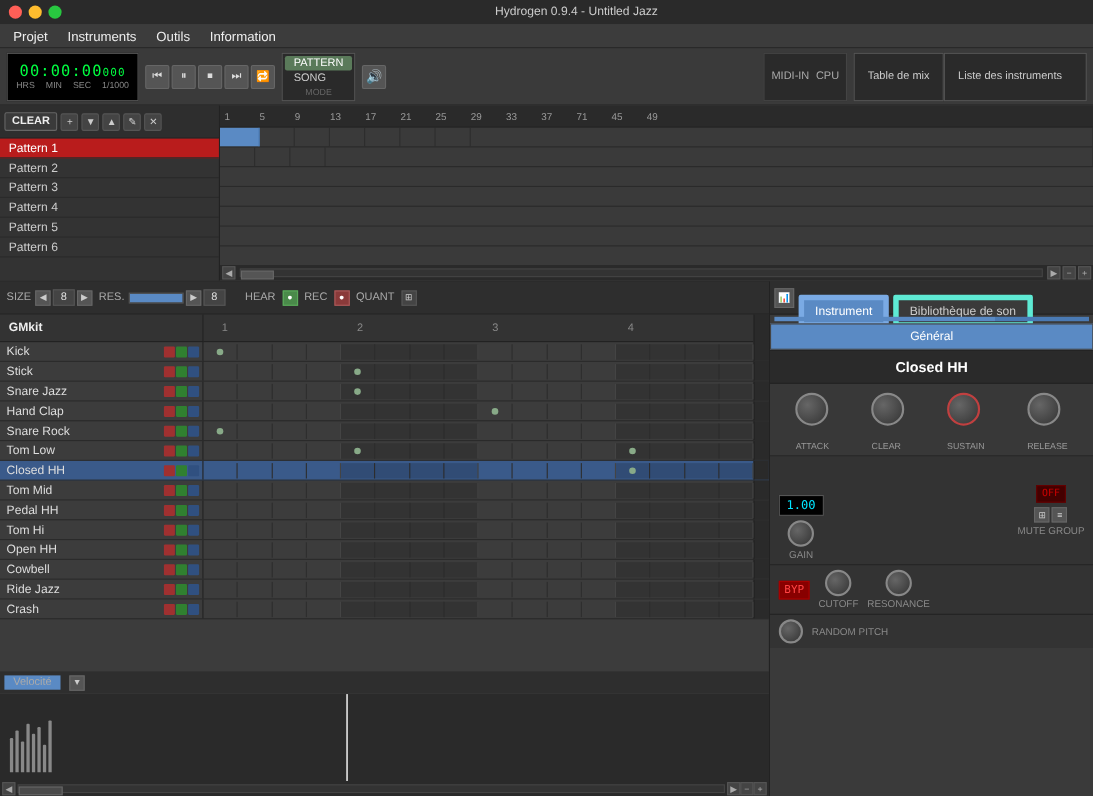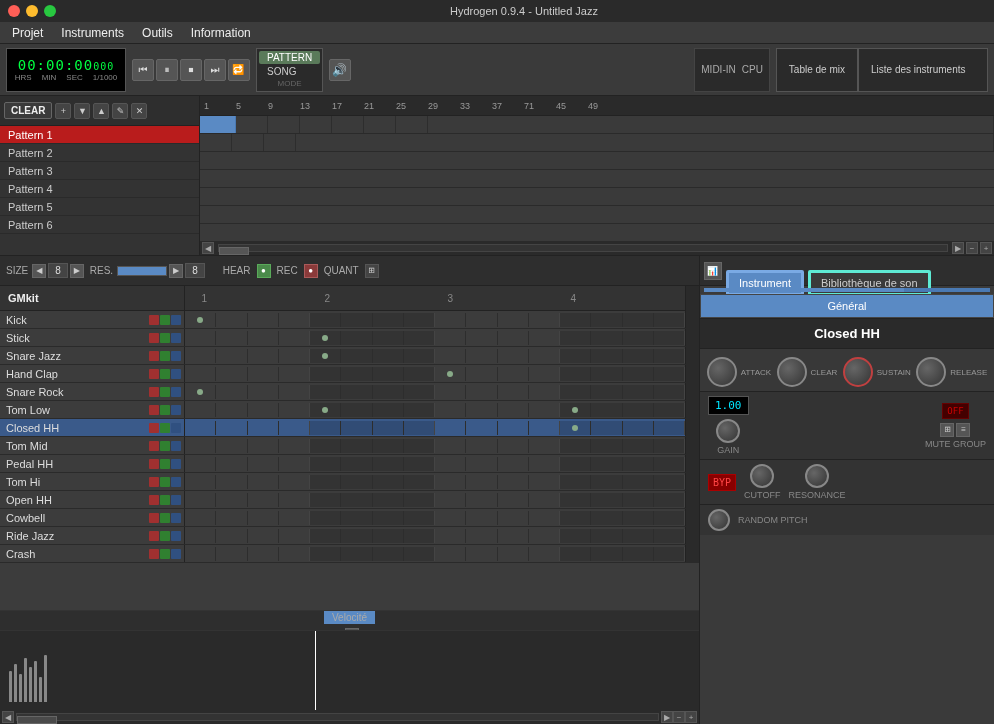--- a/index.html
+++ b/index.html
@@ -447,21 +447,20 @@
       padding: 4px;
     }
     #velocity-label-row {
       height: 20px;
       background: #2e2e2e;
       display: flex;
       align-items: center;
       padding: 0 4px;
       gap: 4px;
       border-top: 1px solid #333;
-      flex-direction: column;
     }
 
     
     #beat-scrollbar {
       height: 14px;
       background: #2a2a2a;
       display: flex;
       align-items: center;
       justify-content: space-between;
       padding: 0 2px;
@@ -496,21 +495,21 @@
       background: #2e2e2e;
       display: flex;
       align-items: center;
       border-bottom: 1px solid #222;
       padding: 0 4px;
       gap: 4px;
     }
     .inst-tab {
       padding: 4px 10px;
       background: #3a3a3a;
-      border: 3px solid #5eead4;
+      border: 5px solid #5eead4;
       color: #ccc;
       font-size: 11px;
       cursor: pointer;
       border-radius: 2px 2px 0 0;
       margin-top: 24px;
     }
     .inst-tab.active { background: #5a8ac4; color: #fff; border-color: #7aaae4; }
 
     #instrument-subtabs {
       display: flex;
@@ -546,23 +545,23 @@
     .knob-row {
       display: flex;
       align-items: center;
       justify-content: space-around;
       padding: 8px 4px 4px 4px;
       background: #383838;
       border-bottom: 1px solid #222;
     }
     .knob-group {
       display: flex;
-      flex-direction: row;
-      align-items: center;
-      gap: 4px;
+      flex-direction: column;
+      align-items: flex-start;
+      gap: 14px;
     }
     .knob {
       width: 30px; height: 30px;
       border-radius: 50%;
       background: radial-gradient(circle at 35% 35%, #666, #333);
       border: 2px solid #888;
       position: relative;
       cursor: pointer;
     }
     .knob.red-accent { border-color: #c04040; }
@@ -583,20 +582,21 @@
     }
     .param-display {
       background: #000;
       border: 1px solid #555;
       color: #00e5ff;
       font-size: 11px;
       font-family: monospace;
       padding: 2px 6px;
       min-width: 40px;
       text-align: center;
+      margin-top: 31px;
     }
     .param-label {
       font-size: 9px;
       color: #888;
       text-align: center;
     }
     .param-group {
       display: flex;
       flex-direction: column;
       align-items: center;

